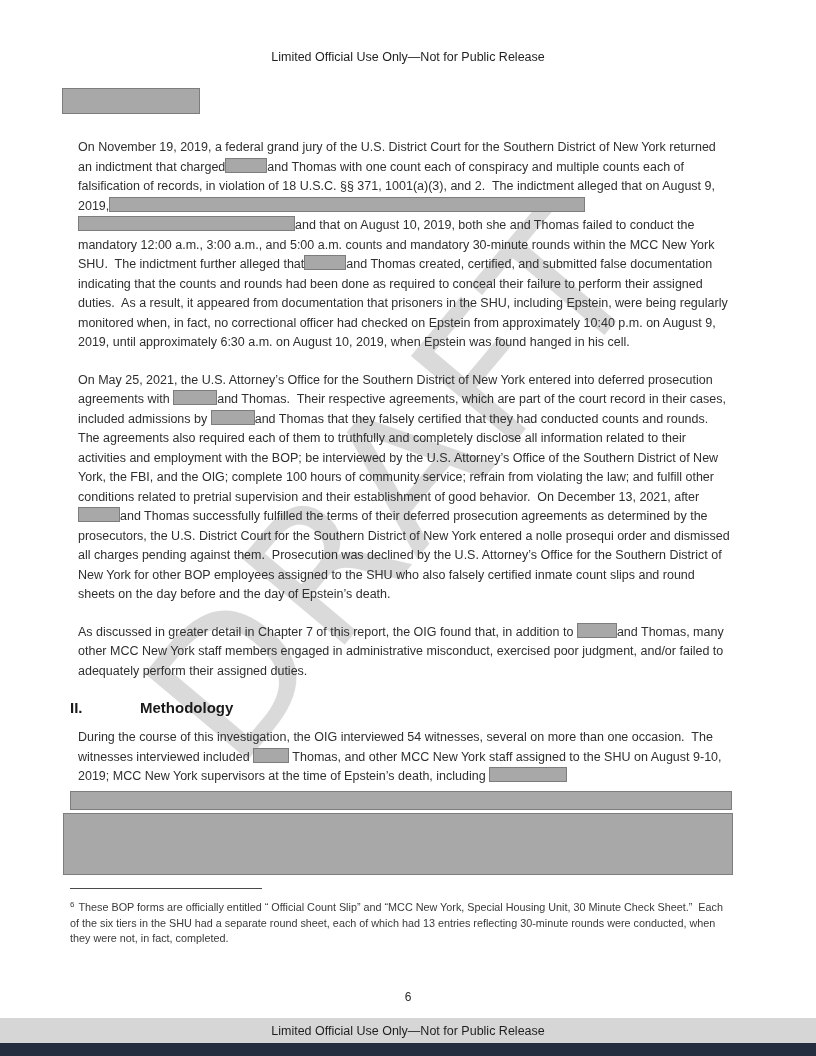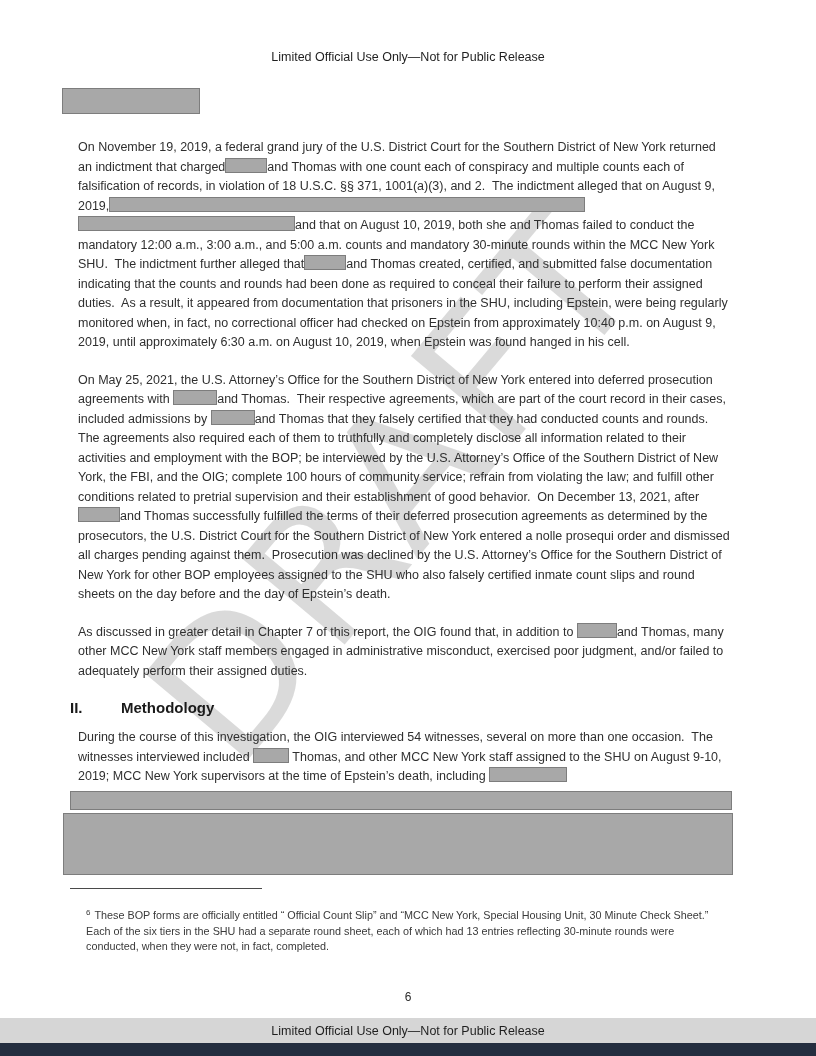--- a/index.html
+++ b/index.html
@@ -60,31 +60,32 @@
     line-height: 19.5px;
     white-space: pre-wrap;
     color: var(--text, #2f2f2f);
   }
   .section-heading {
     margin: 4px 0 12px 0;
     font-size: 15px;
     font-weight: bold;
     color: #1a1a1a;
     display: flex;
+    gap: 19px;
   }
   .sec-num { display: inline-block; width: 51px; }
   .p4 { margin-bottom: 0; }
   .fn-sep {
     width: 192px;
     border-top: 1px solid #4a4a4a;
     margin-top: 13px;
     margin-bottom: 8px;
   }
   .footnote {
-    margin: 16px;
+    margin: 0;
     font-size: 10.8px;
     line-height: 15.5px;
     color: #3a3a3a;
     white-space: pre-wrap;
   }
   .footnote sup { font-size: 8px; }
   .footnote .fn-text { padding-left: 4px; }
   .page-number {
     position: absolute; bottom: 52px; left: 0; right: 0;
     text-align: center;

